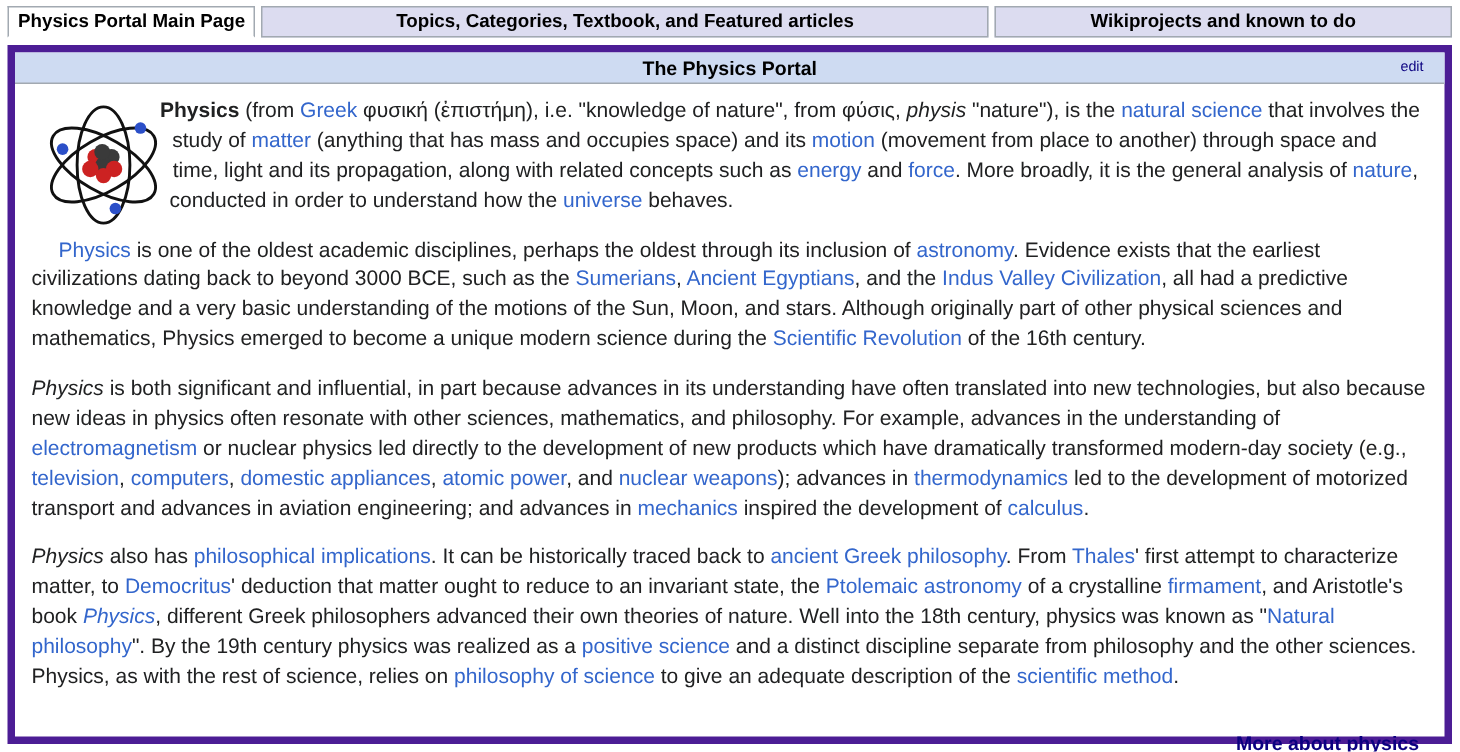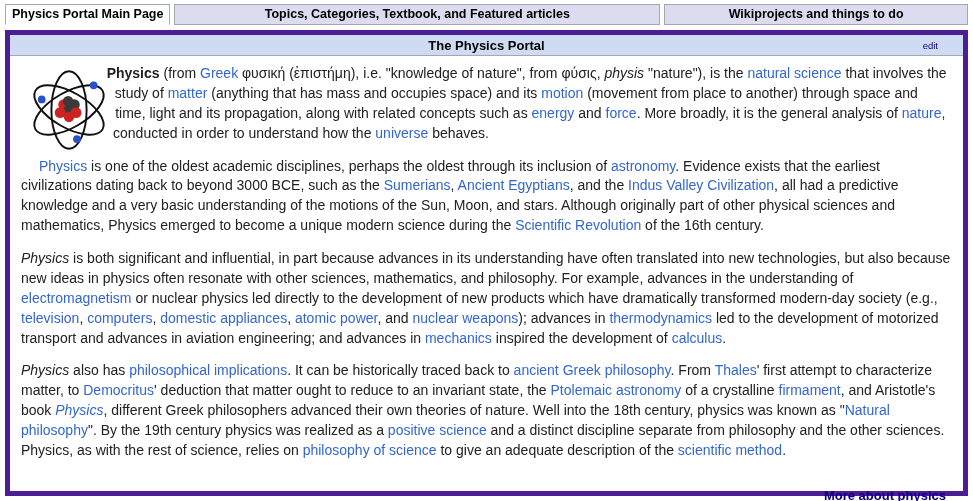--- a/index.html
+++ b/index.html
@@ -75,21 +75,21 @@
     align-items: center;
     justify-content: center;
   }
   .portal-header .title {
     font-weight: bold;
     font-size: 13px;
     color: #000000;
   }
   .portal-header .edit {
     position: absolute;
-    right: 25px;
+    right: 14px;
     top: 50%;
     transform: translateY(-50%);
     font-size: 9.5px;
     color: #0b0080;
     text-decoration: none;
   }
 
   .body-area {
     padding: 8px 11px 6px 11px;
     box-sizing: border-box;
@@ -139,21 +139,21 @@
 <div class="page">
 
   <div class="tabbar">
     <div class="tab active">
       <span>Physics Portal Main Page</span>
     </div>
     <div class="tab inactive first-inactive">
       <span>Topics, Categories, Textbook, and Featured articles</span>
     </div>
     <div class="tab inactive">
-      <span>Wikiprojects and things to do</span>
+      <span>Wikiprojects and known to do</span>
     </div>
   </div>
 
   <div class="frame">
 
     <div class="portal-header">
       <span class="title">The Physics Portal</span>
       <a class="edit" href="#">edit</a>
     </div>
 

